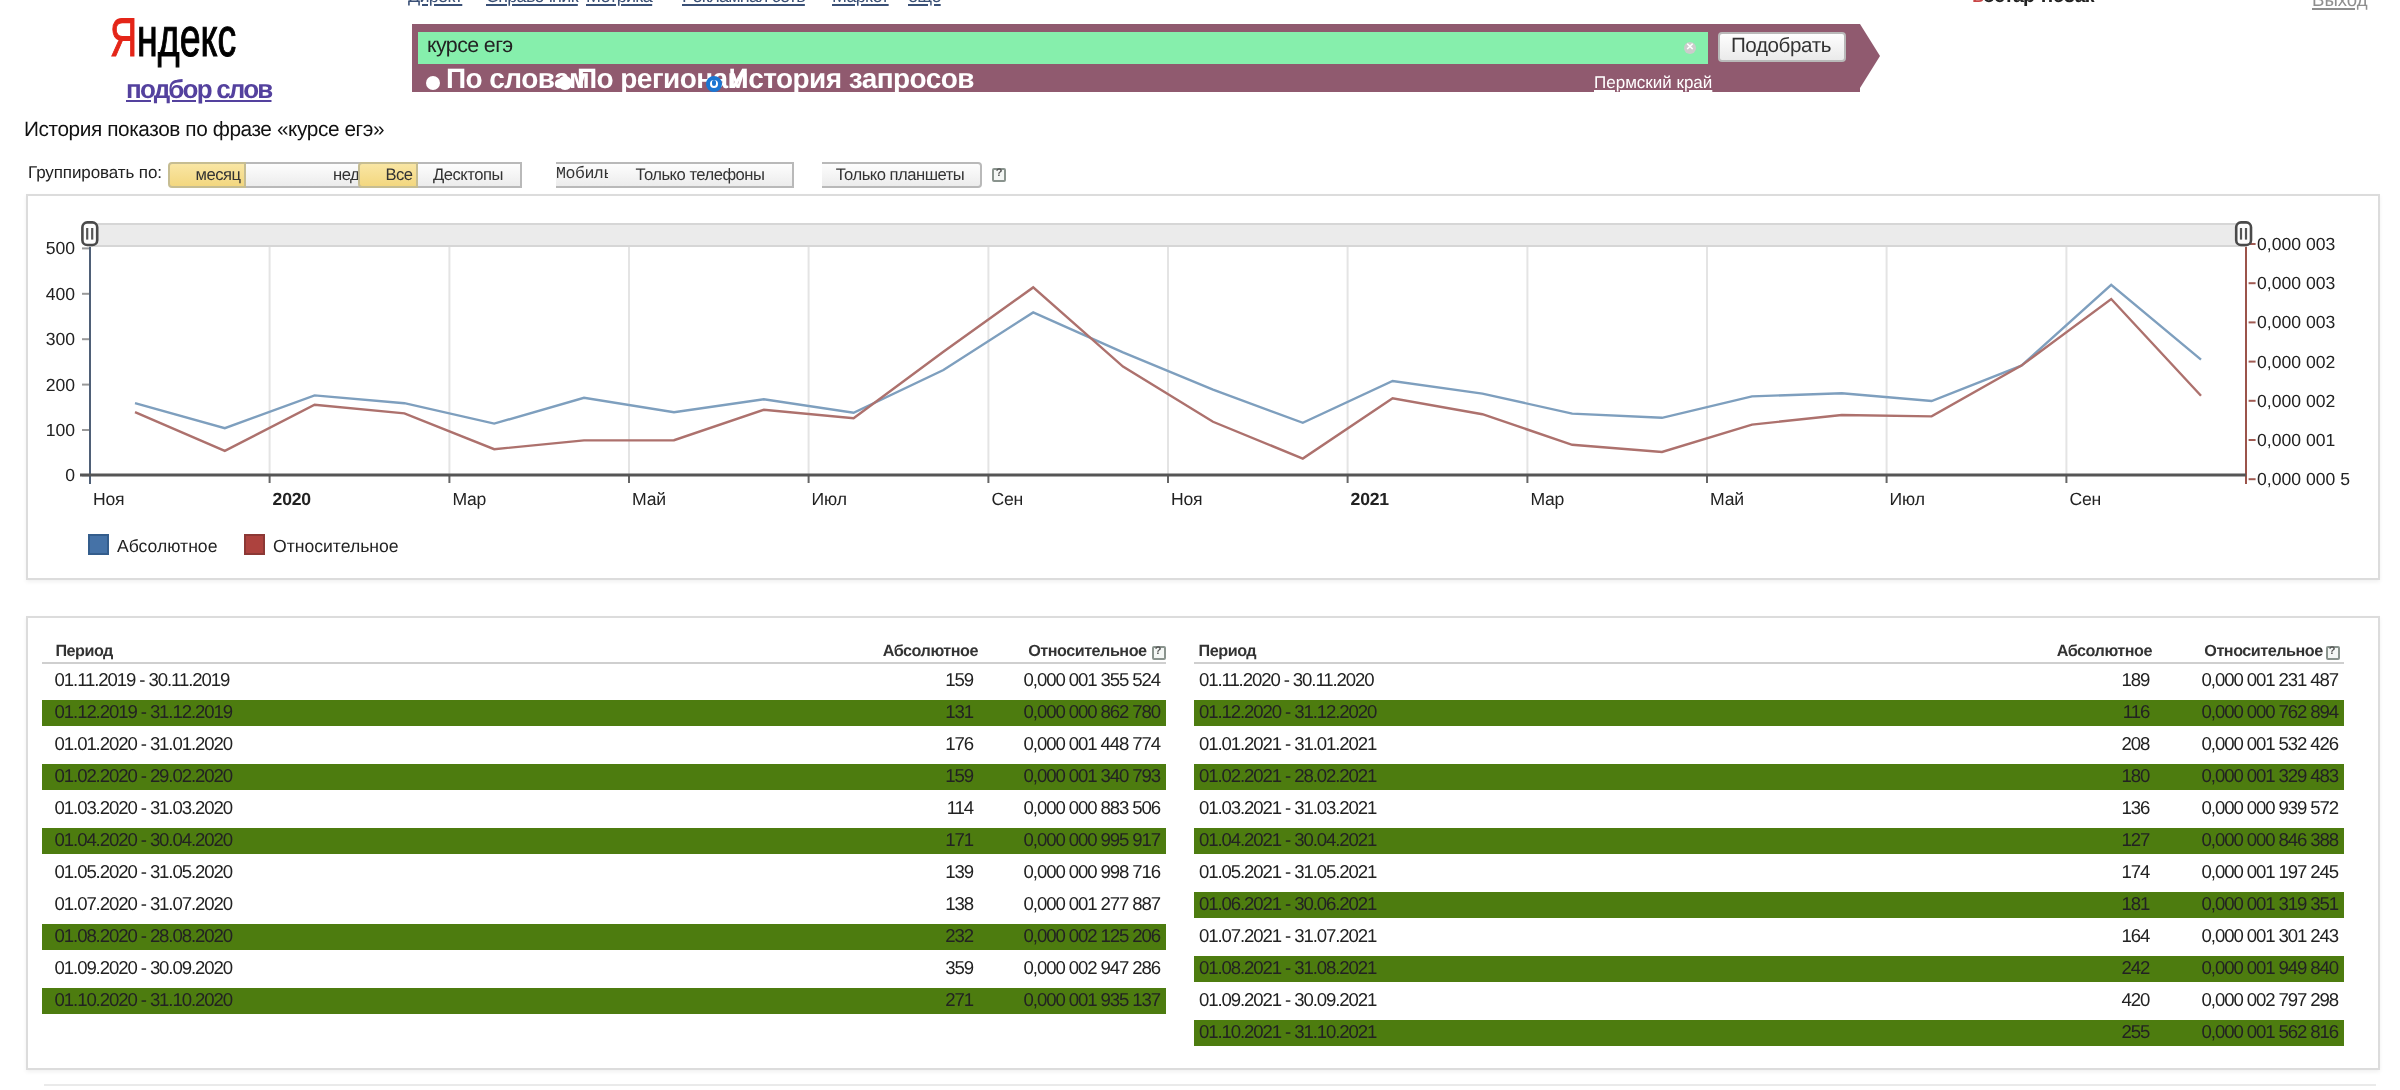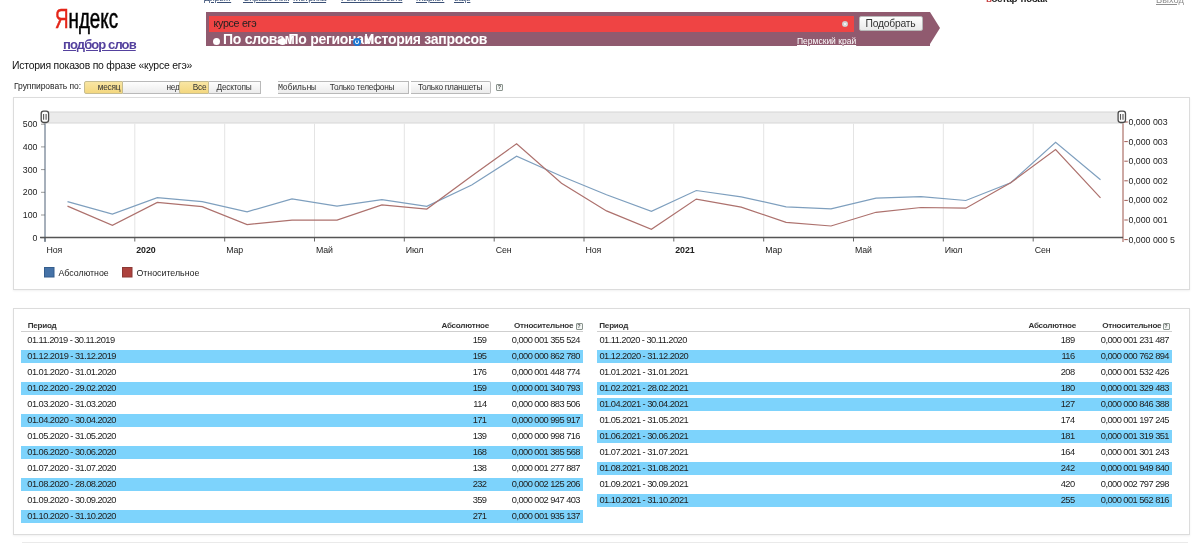--- a/index.html
+++ b/index.html
@@ -16,21 +16,21 @@
 
 #logo { position:absolute; left:55px; top:4.6px; font-size:27.2px; line-height:27.2px; color:#000;
   transform:scaleX(0.69); transform-origin:0 0; -webkit-text-stroke:0.55px #000; }
 #logo .ya { color:#e42518; -webkit-text-stroke:0.55px #e42518; }
 #podbor { position:absolute; left:63px; top:36.5px; font-size:13px; font-weight:bold; color:#54419e;
   text-decoration:underline; letter-spacing:-0.9px;}
 
 #banner { position:absolute; left:206px; top:12px; width:724px; height:33.5px; background:#905a6f; }
 #bannertip { position:absolute; left:929.5px; top:12px; width:0; height:0;
   border-top:16.75px solid transparent; border-bottom:16.75px solid transparent; border-left:10px solid #905a6f; }
-#sinput { position:absolute; left:209px; top:15.5px; width:645px; height:16px; background:#ef4444; }
+#sinput { position:absolute; left:209px; top:15.5px; width:645px; height:16px; background:#86efac; }
 #sinput .txt { position:absolute; left:4.5px; top:1.5px; font-size:10.7px; letter-spacing:-0.3px; color:#222; }
 #clrx { position:absolute; left:842px; top:21px; width:6px; height:6px; border-radius:3px;
   background:#cccccc; color:#fff; font-size:5px; line-height:6px; text-align:center; font-weight:bold;}
 #sbtn { position:absolute; left:858.5px; top:15.5px; width:64px; height:15.5px;
   background:linear-gradient(#fefefe,#eaeaea); border:1px solid #b9b9b9; border-radius:2px;
   font-size:10.3px; letter-spacing:-0.2px; color:#333; text-align:center; line-height:13px; }
 .radio { position:absolute; top:35px; height:9px; color:#fff; font-size:14px; letter-spacing:-0.02em;
   font-weight:bold; line-height:8px;}
 .rdot { display:inline-block; width:7px; height:7px; border-radius:4px; background:#fff;
   vertical-align:-1px; margin-right:3px;}
@@ -61,21 +61,21 @@
 .thead { position:absolute; font-size:8.1px; font-weight:bold; letter-spacing:-0.03em; color:#333;
   white-space:nowrap; }
 .thead.r { text-align:right; }
 .hrule { position:absolute; top:330.8px; height:1px; background:#cfcfcf; }
 
 .wtab { position:absolute; top:330.5px; border-collapse:separate; border-spacing:0 3px;
   table-layout:fixed; font-size:9.3px; letter-spacing:-0.55px; color:#222; }
 .wtab td { height:13px; padding:0; white-space:nowrap; overflow:hidden; vertical-align:middle; }
 .wtab td.d { padding-left:6.8px; }
 .wtab td.n { text-align:right; }
-.wtab tr.odd td { background:#7dd3fc; }
+.wtab tr.odd td { background:#4d7c0f; }
 #tab1 { left:20.5px; width:562px; }
 #tab2 { left:596.9px; width:575px; }
 #tab1 .c1 { width:290px; } #tab1 .c2 { width:176px; } #tab1 .c3 { width:96px; }
 #tab2 .c1 { width:302px; } #tab2 .c2 { width:175.7px; } #tab2 .c3 { width:97.3px; }
 #tab2 td.d { padding-left:2.6px; }
 #tab1 td.n2 { padding-right:2.5px; }
 #tab2 td.n2 { padding-right:2.9px; }
 </style></head>
 <body>
 <div id="page">
@@ -105,21 +105,21 @@
 <a id="perm">Пермский край</a>
 
 <div id="htitle">История показов по фразе «курсе егэ»</div>
 
 <span id="grouplbl">Группировать по:</span>
 <span class="btn yel" style="left:83.5px; width:39px; border-radius:2px 0 0 2px;">месяц</span>
 <span class="btn" style="left:122.5px; width:61px; border-left:none; border-radius:0 2px 2px 0;padding-left:44px;">неделя</span>
 <span class="btn yel" style="left:178.5px; width:30px; border-radius:2px 0 0 2px;">Все</span>
 <span class="btn" style="left:208.5px; width:52px; border-left:none;">Десктопы</span>
 <span class="btn" style="left:278px; width:41px; border-left:none;font-family:Liberation Mono, monospace;">Мобильные</span>
-<span class="btn" style="left:316px; width:93px; border-left:none;">Только телефоны</span>
+<span class="btn" style="left:304px; width:93px; border-left:none;">Только телефоны</span>
 <span class="btn" style="left:410.5px; width:80px; border-left:none; border-radius:0 2px 2px 0;">Только планшеты</span>
 <span id="qtabs" class="qico">?</span>
 
 <div id="chartbox"></div>
 <div id="tablebox"></div>
 <div style="position:absolute; left:22px; top:541.5px; width:1166px; height:1.5px; background:#eaeaea;"></div>
 
 <svg id="chart" width="1200" height="545" viewBox="0 0 1200 545" font-family="Liberation Sans, sans-serif" stroke-width="1">
 <rect x="45" y="112" width="1078" height="11" fill="#ebebeb" stroke="#d6d6d6"></rect>
 <line x1="134.8" y1="123.5" x2="134.8" y2="237.5" stroke="#e4e4e4"></line>
@@ -220,21 +220,21 @@
         <col class="c3">
       </colgroup>
 <tbody>
         <tr>
           <td class="d">01.11.2019 - 30.11.2019</td>
           <td class="n">159</td>
           <td class="n n2">0,000 001 355 524</td>
         </tr>
 <tr class="odd">
           <td class="d">01.12.2019 - 31.12.2019</td>
-          <td class="n">195</td>
+          <td class="n">131</td>
           <td class="n n2">0,000 000 862 780</td>
         </tr>
 <tr>
           <td class="d">01.01.2020 - 31.01.2020</td>
           <td class="n">176</td>
           <td class="n n2">0,000 001 448 774</td>
         </tr>
 <tr class="odd">
           <td class="d">01.02.2020 - 29.02.2020</td>
           <td class="n">159</td>
@@ -248,39 +248,34 @@
 <tr class="odd">
           <td class="d">01.04.2020 - 30.04.2020</td>
           <td class="n">171</td>
           <td class="n n2">0,000 000 995 917</td>
         </tr>
 <tr>
           <td class="d">01.05.2020 - 31.05.2020</td>
           <td class="n">139</td>
           <td class="n n2">0,000 000 998 716</td>
         </tr>
-<tr class="odd">
-          <td class="d">01.06.2020 - 30.06.2020</td>
-          <td class="n">168</td>
-          <td class="n n2">0,000 001 385 568</td>
-        </tr>
 <tr>
           <td class="d">01.07.2020 - 31.07.2020</td>
           <td class="n">138</td>
           <td class="n n2">0,000 001 277 887</td>
         </tr>
 <tr class="odd">
           <td class="d">01.08.2020 - 28.08.2020</td>
           <td class="n">232</td>
           <td class="n n2">0,000 002 125 206</td>
         </tr>
 <tr>
           <td class="d">01.09.2020 - 30.09.2020</td>
           <td class="n">359</td>
-          <td class="n n2">0,000 002 947 403</td>
+          <td class="n n2">0,000 002 947 286</td>
         </tr>
 <tr class="odd">
           <td class="d">01.10.2020 - 31.10.2020</td>
           <td class="n">271</td>
           <td class="n n2">0,000 001 935 137</td>
         </tr>
 </tbody>
     </table>
 <table class="wtab" id="tab2">
       <colgroup>
@@ -302,20 +297,25 @@
 <tr>
           <td class="d">01.01.2021 - 31.01.2021</td>
           <td class="n">208</td>
           <td class="n n2">0,000 001 532 426</td>
         </tr>
 <tr class="odd">
           <td class="d">01.02.2021 - 28.02.2021</td>
           <td class="n">180</td>
           <td class="n n2">0,000 001 329 483</td>
         </tr>
+<tr>
+          <td class="d">01.03.2021 - 31.03.2021</td>
+          <td class="n">136</td>
+          <td class="n n2">0,000 000 939 572</td>
+        </tr>
 <tr class="odd">
           <td class="d">01.04.2021 - 30.04.2021</td>
           <td class="n">127</td>
           <td class="n n2">0,000 000 846 388</td>
         </tr>
 <tr>
           <td class="d">01.05.2021 - 31.05.2021</td>
           <td class="n">174</td>
           <td class="n n2">0,000 001 197 245</td>
         </tr>

